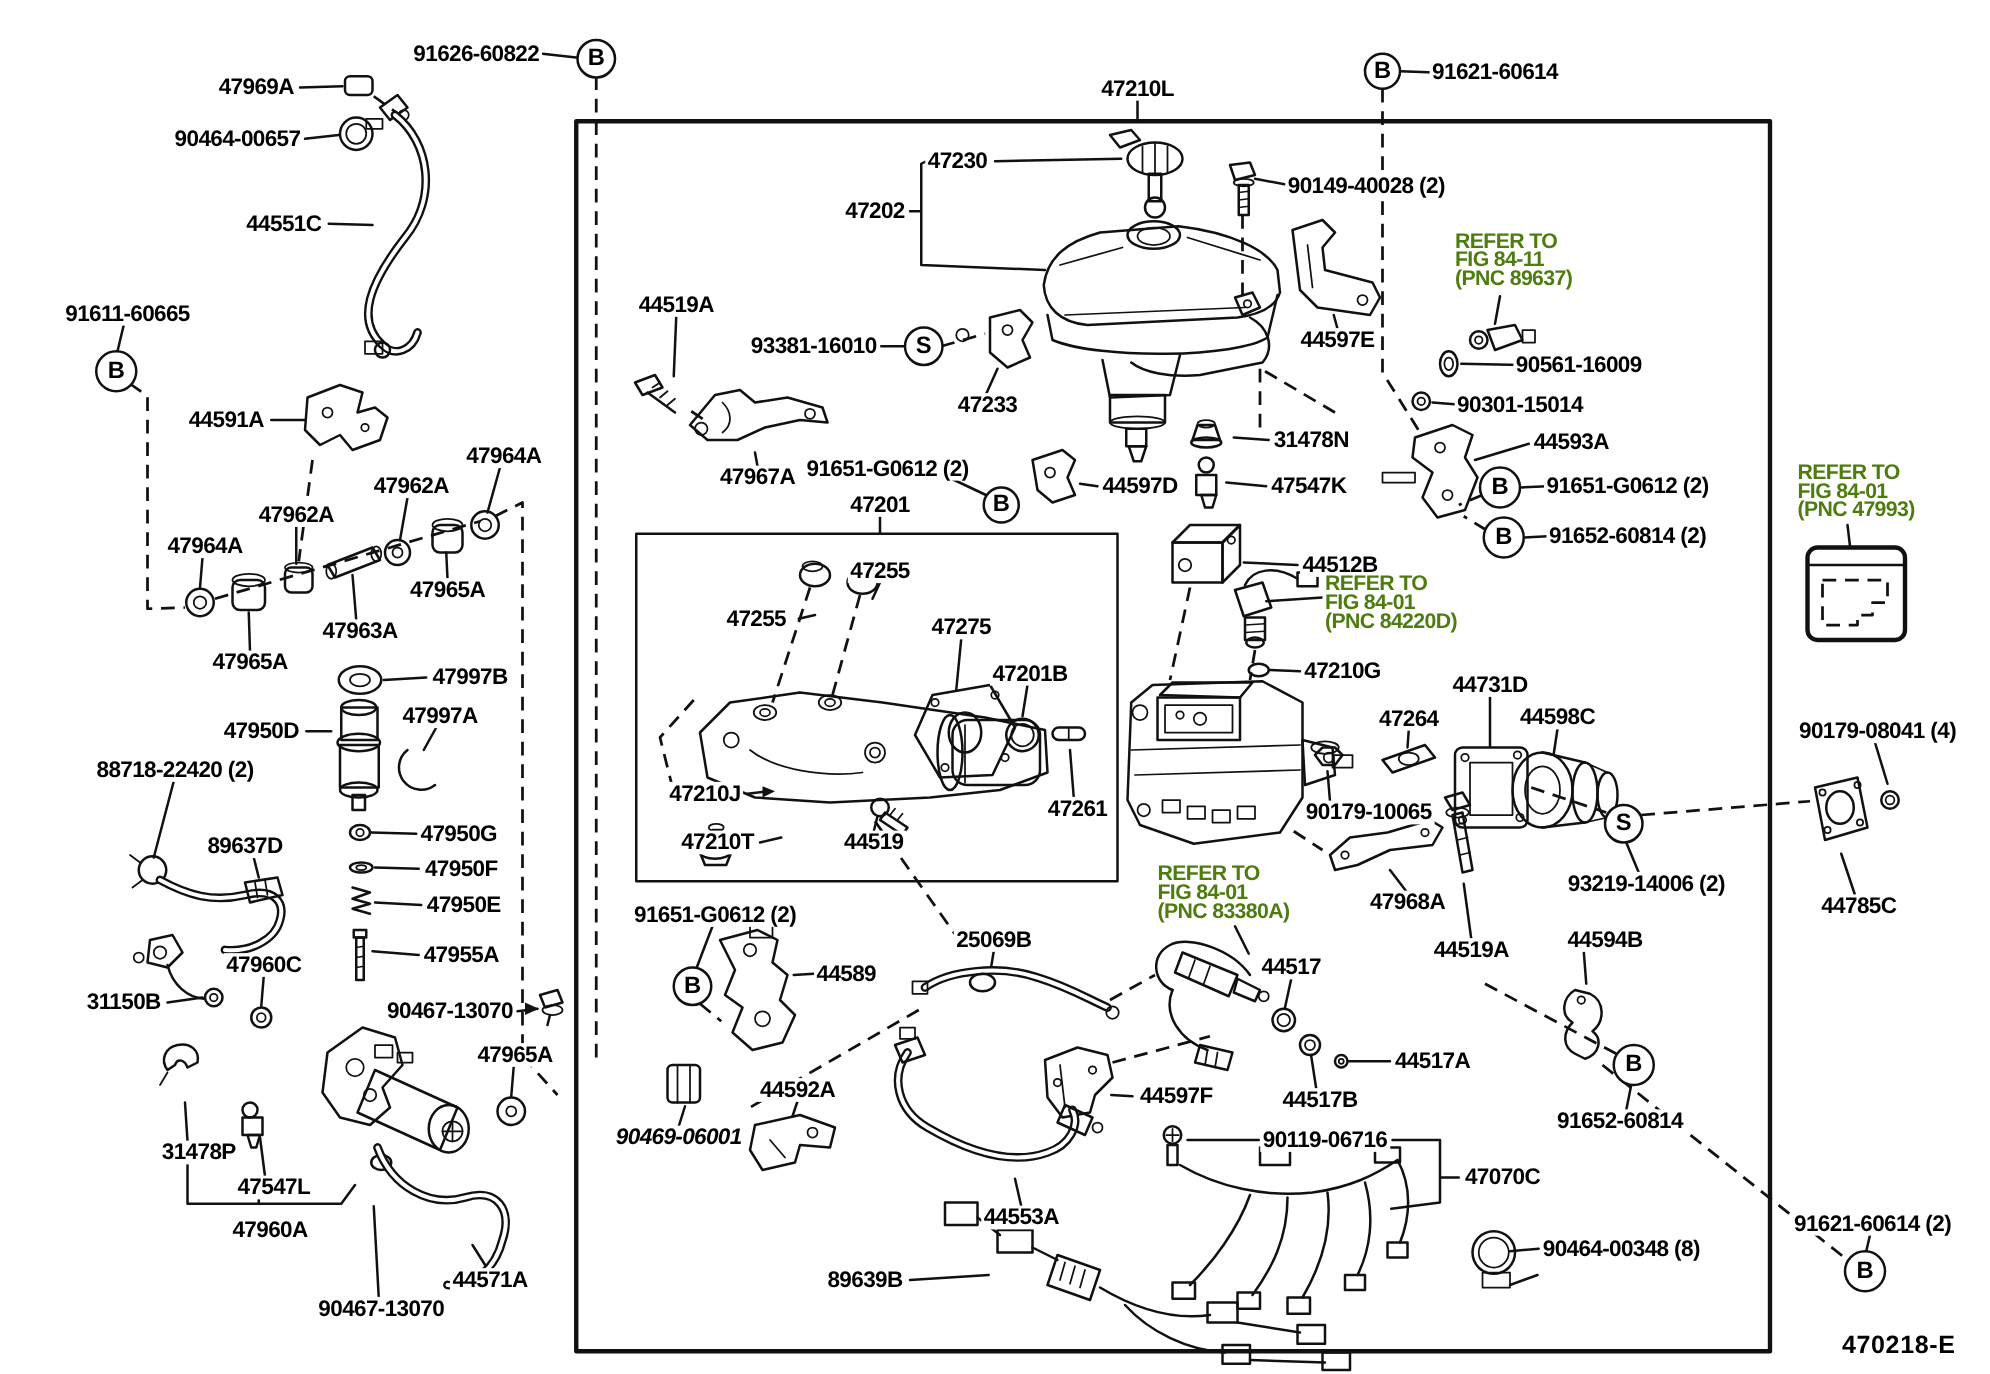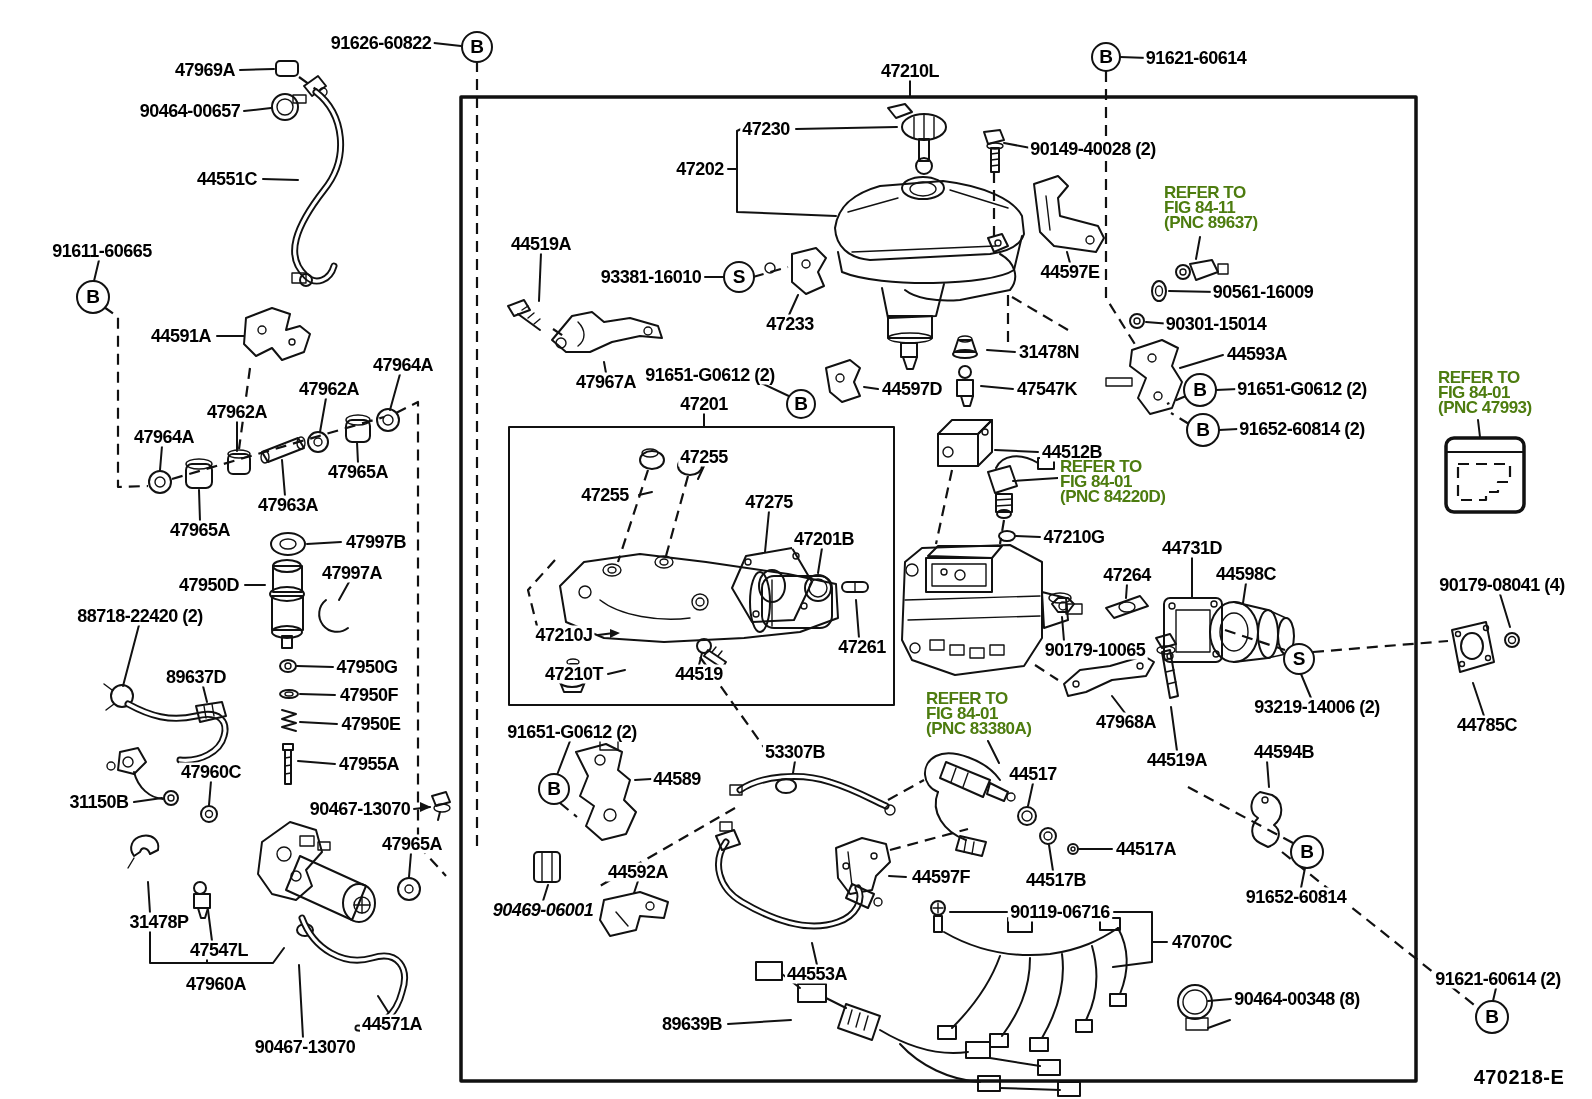--- a/index.html
+++ b/index.html
@@ -586,21 +586,21 @@
       <div class="label" style="left: 564px; top: 635px;">47210J</div>
       <div class="label" style="left: 862px; top: 647px;">47261</div>
       <div class="label" style="left: 1095px; top: 650px;">90179-10065</div>
       <div class="label" style="left: 574px; top: 674px;">47210T</div>
       <div class="label" style="left: 699px; top: 674px;">44519</div>
       <div class="label" style="left: 1317px; top: 707px;">93219-14006 (2)</div>
       <div class="label" style="left: 1126px; top: 722px;">47968A</div>
       <div class="label" style="left: 1487px; top: 725px;">44785C</div>
       <div class="label" style="left: 1284px; top: 752px;">44594B</div>
       <div class="label" style="left: 1177px; top: 760px;">44519A</div>
-      <div class="label" style="left: 795px; top: 752px;">53307B</div>
+      <div class="label" style="left: 795px; top: 752px;">25069B</div>
       <div class="label" style="left: 1033px; top: 774px;">44517</div>
       <div class="label" style="left: 572px; top: 732px;">91651-G0612 (2)</div>
       <div class="label" style="left: 677px; top: 779px;">44589</div>
       <div class="label" style="left: 1146px; top: 849px;">44517A</div>
       <div class="label" style="left: 941px; top: 877px;">44597F</div>
       <div class="label" style="left: 1056px; top: 880px;">44517B</div>
       <div class="label" style="left: 638px; top: 872px;">44592A</div>
       <div class="label" style="left: 1296px; top: 897px;">91652-60814</div>
       <div class="label" style="left: 543px; top: 910px; font-style: italic;">90469-06001</div>
       <div class="label" style="left: 1060px; top: 912px;">90119-06716</div>

